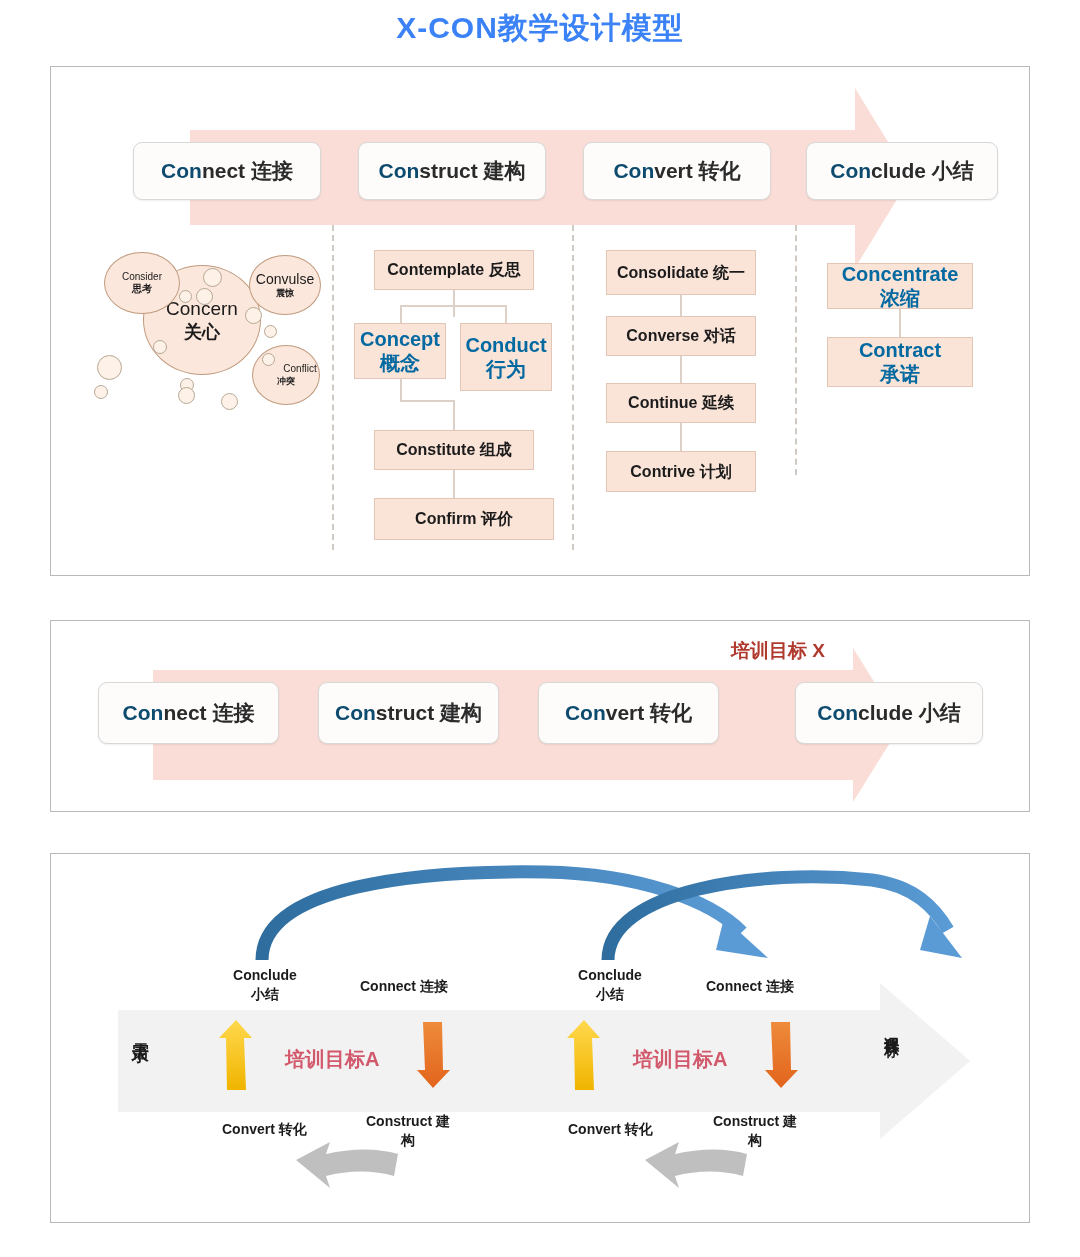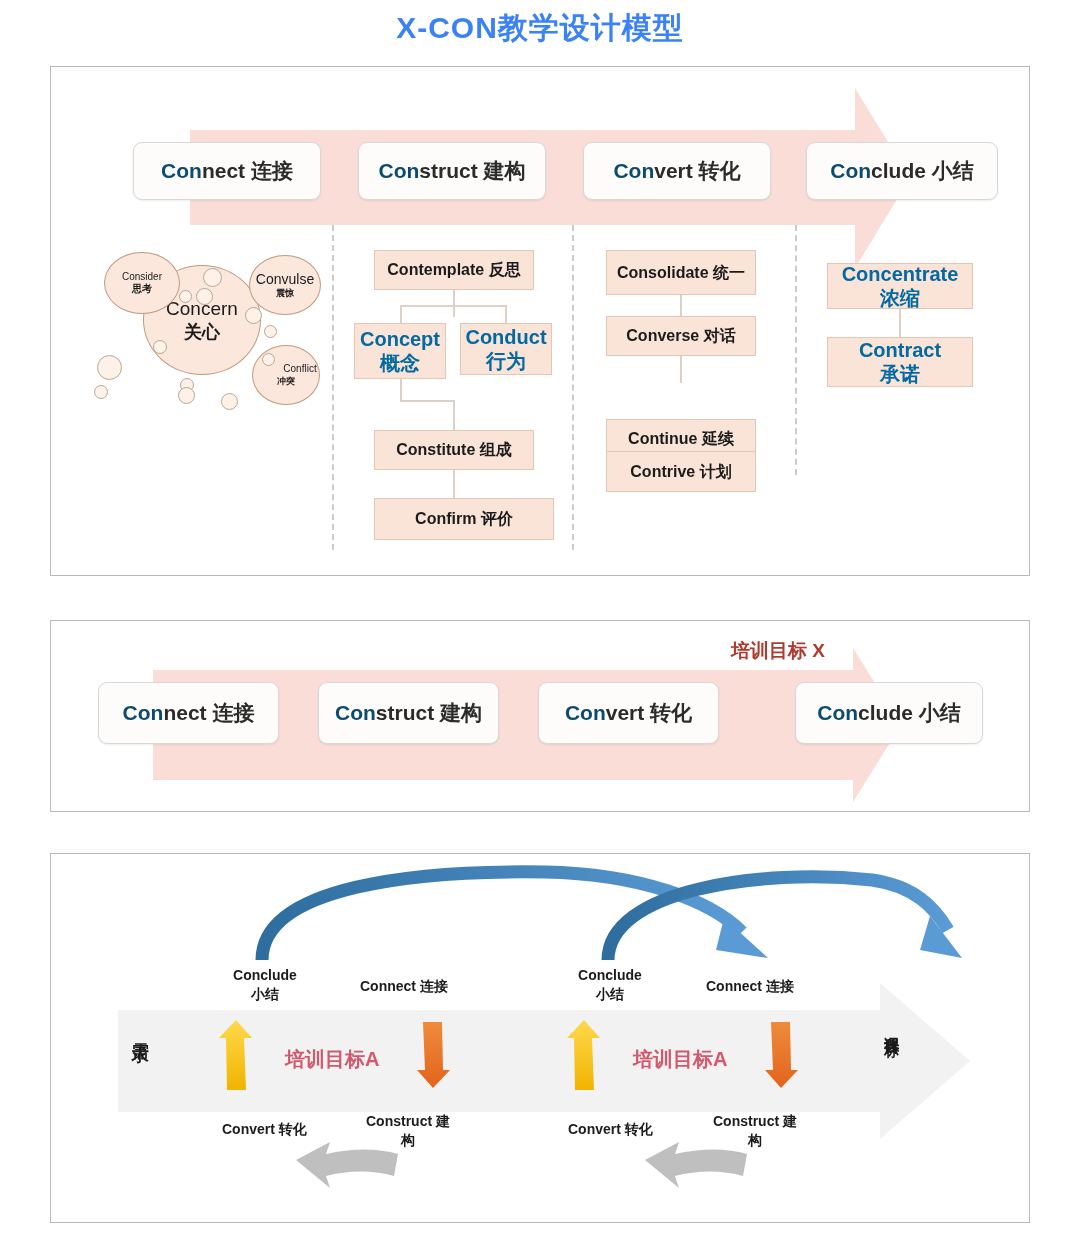--- a/index.html
+++ b/index.html
@@ -190,42 +190,42 @@
 <div class="conn" style="left:453px;top:400px;width:2px;height:30px;"></div>
 <div class="conn" style="left:453px;top:470px;width:2px;height:28px;"></div>
 
 <div class="fbox" style="left:374px;top:250px;width:160px;height:40px;">
   <div class="t"><span>Contemplate</span> <span>反思</span></div>
 </div>
 <div class="fbox" style="left:354px;top:323px;width:92px;height:56px;">
   <div class="t2">Concept</div>
   <div class="t2">概念</div>
 </div>
-<div class="fbox" style="left:460px;top:323px;width:92px;height:52px;align-items:center;">
+<div class="fbox" style="left:460px;top:323px;width:92px;height:68px;align-items:center;">
   <div class="t2">Conduct</div>
   <div class="t2">行为</div>
 </div>
 <div class="fbox" style="left:374px;top:430px;width:160px;height:40px;">
   <div class="t"><span>Constitute</span> <span>组成</span></div>
 </div>
 <div class="fbox" style="left:374px;top:498px;width:180px;height:42px;">
   <div class="t"><span>Confirm</span> <span>评价</span></div>
 </div>
 
 <div class="conn" style="left:680px;top:289px;width:2px;height:27px;"></div>
 <div class="conn" style="left:680px;top:356px;width:2px;height:27px;"></div>
 <div class="conn" style="left:680px;top:423px;width:2px;height:28px;"></div>
 
 <div class="fbox" style="left:606px;top:250px;width:150px;height:45px;">
   <div class="t"><span>Consolidate</span> <span>统一</span></div>
 </div>
 <div class="fbox" style="left:606px;top:316px;width:150px;height:40px;">
   <div class="t"><span>Converse</span> <span>对话</span></div>
 </div>
-<div class="fbox" style="left:606px;top:383px;width:150px;height:40px;margin-top:36px;">
+<div class="fbox" style="left:606px;top:383px;width:150px;height:40px;">
   <div class="t"><span>Continue</span> <span>延续</span></div>
 </div>
 <div class="fbox" style="left:606px;top:451px;width:150px;height:41px;">
   <div class="t"><span>Contrive</span> <span>计划</span></div>
 </div>
 
 <div class="conn" style="left:899px;top:309px;width:2px;height:28px;"></div>
 <div class="fbox" style="left:827px;top:263px;width:146px;height:46px;">
   <div class="t2">Concentrate</div>
   <div class="t2">浓缩</div>

